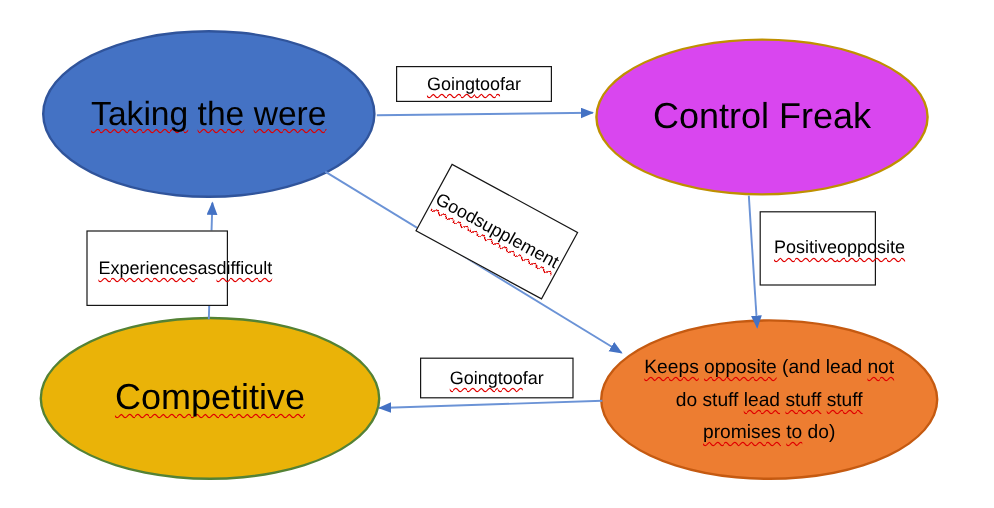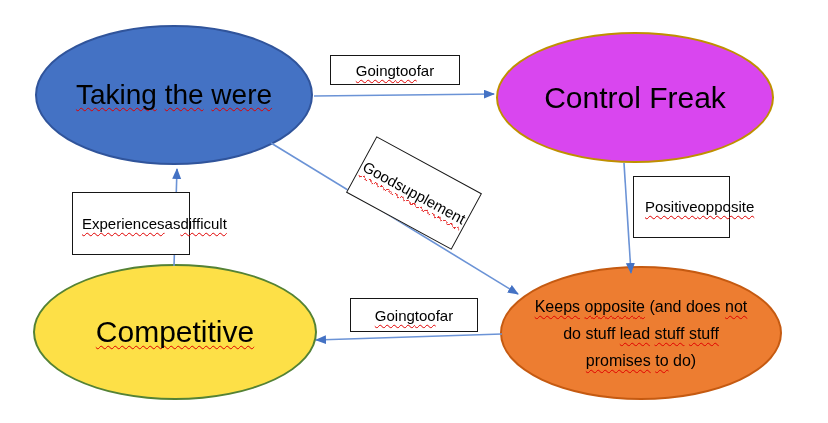--- a/index.html
+++ b/index.html
@@ -60,26 +60,26 @@
   </svg>
 
   <div class="node node-taking" style="background-color: rgb(68, 114, 196); border-color: rgb(48, 84, 155);">
     <div><span class="wavy">Taking</span><span> </span><span class="wavy">the</span><span> </span><span class="wavy">were</span></div>
   </div>
 
   <div class="node node-control" style="background-color: #d946ef; border-color: rgb(191, 144, 0);">
     <div><span>Control Freak</span></div>
   </div>
 
-  <div class="node node-competitive" style="background-color: #fde047; border-color: rgb(84, 130, 53);">
+  <div class="node node-competitive" style="background-color: #eab308; border-color: rgb(84, 130, 53);">
     <div><span class="wavy">Competitive</span></div>
   </div>
 
   <div class="node node-keeps" style="background-color: rgb(237, 125, 49); border-color: rgb(197, 90, 17);">
-    <div><span class="wavy">Keeps</span><span> </span><span class="wavy">opposite</span><span> (and does </span><span class="wavy">not</span><br><span>do stuff </span><span class="wavy">lead</span><span> </span><span class="wavy">stuff</span><span> </span><span class="wavy">stuff</span><br><span class="wavy">promises</span><span> </span><span class="wavy">to</span><span> do)</span></div>
+    <div><span class="wavy">Keeps</span><span> </span><span class="wavy">opposite</span><span> (and lead </span><span class="wavy">not</span><br><span>do stuff </span><span class="wavy">lead</span><span> </span><span class="wavy">stuff</span><span> </span><span class="wavy">stuff</span><br><span class="wavy">promises</span><span> </span><span class="wavy">to</span><span> do)</span></div>
   </div>
 
   <div class="elabel elabel-top">
       <span class="wavy">Going</span>
       <span> </span>
       <span class="wavy">too</span>
       <span> far</span>
     </div>
 
   <div class="elabel elabel-good">

